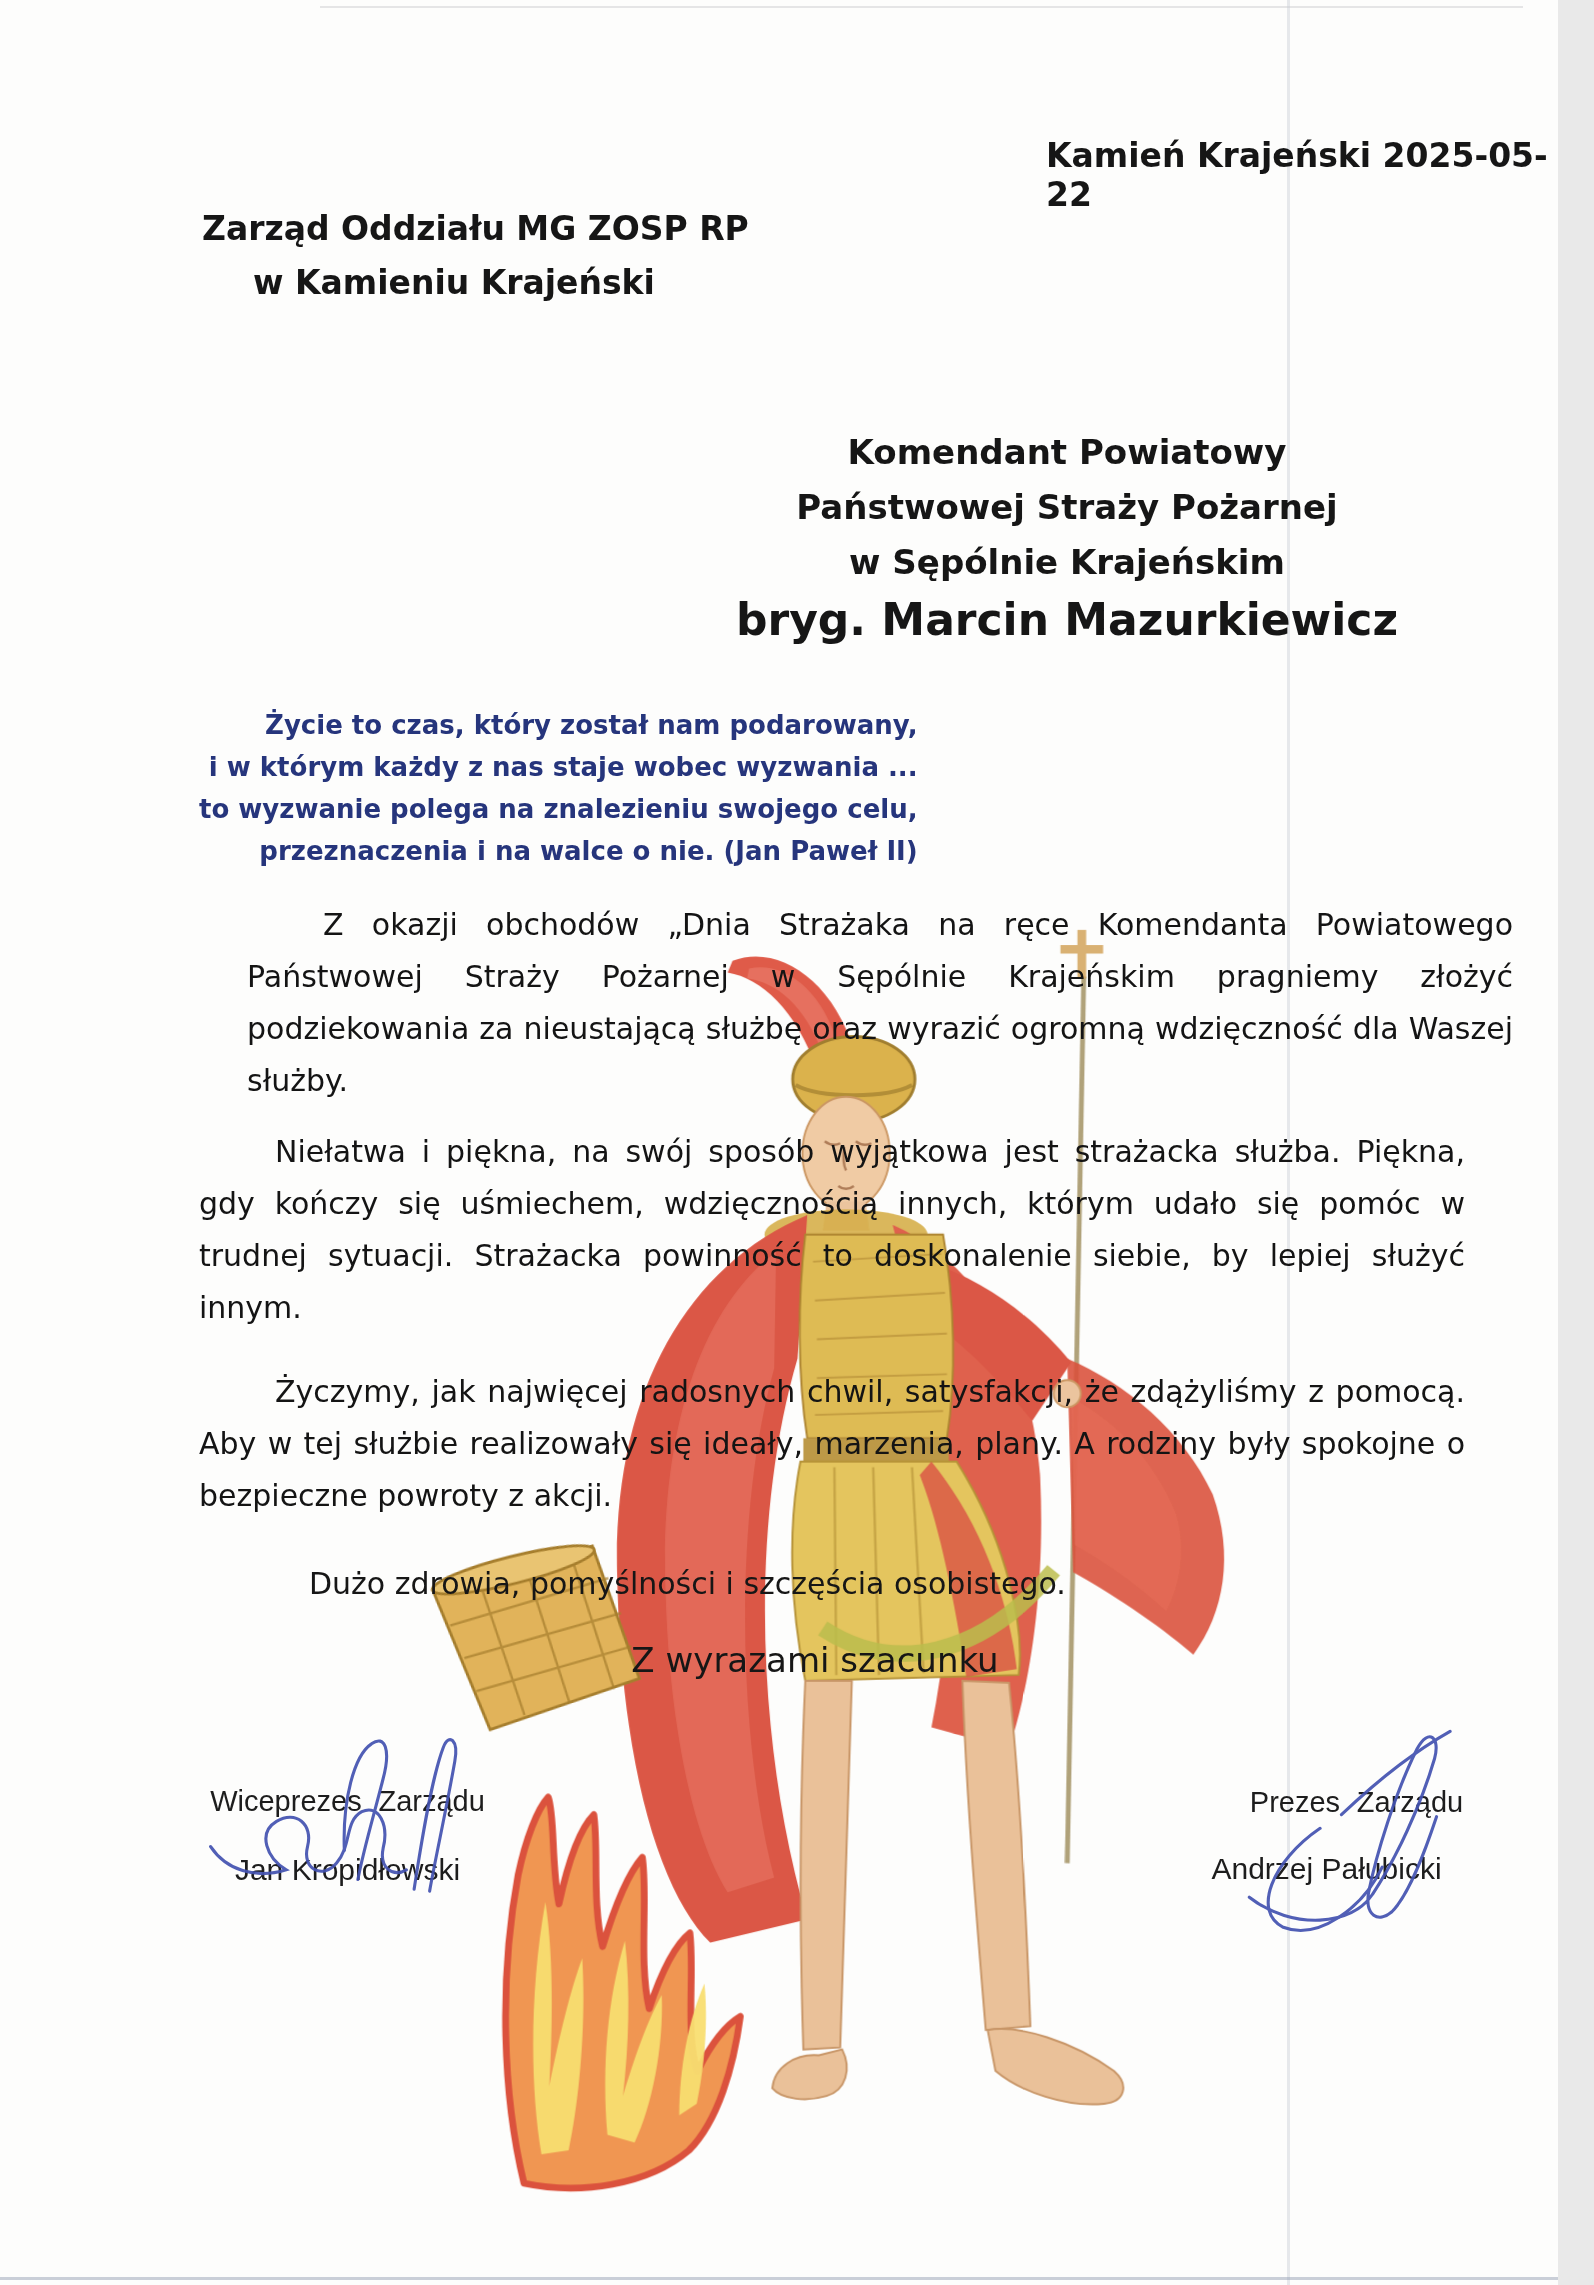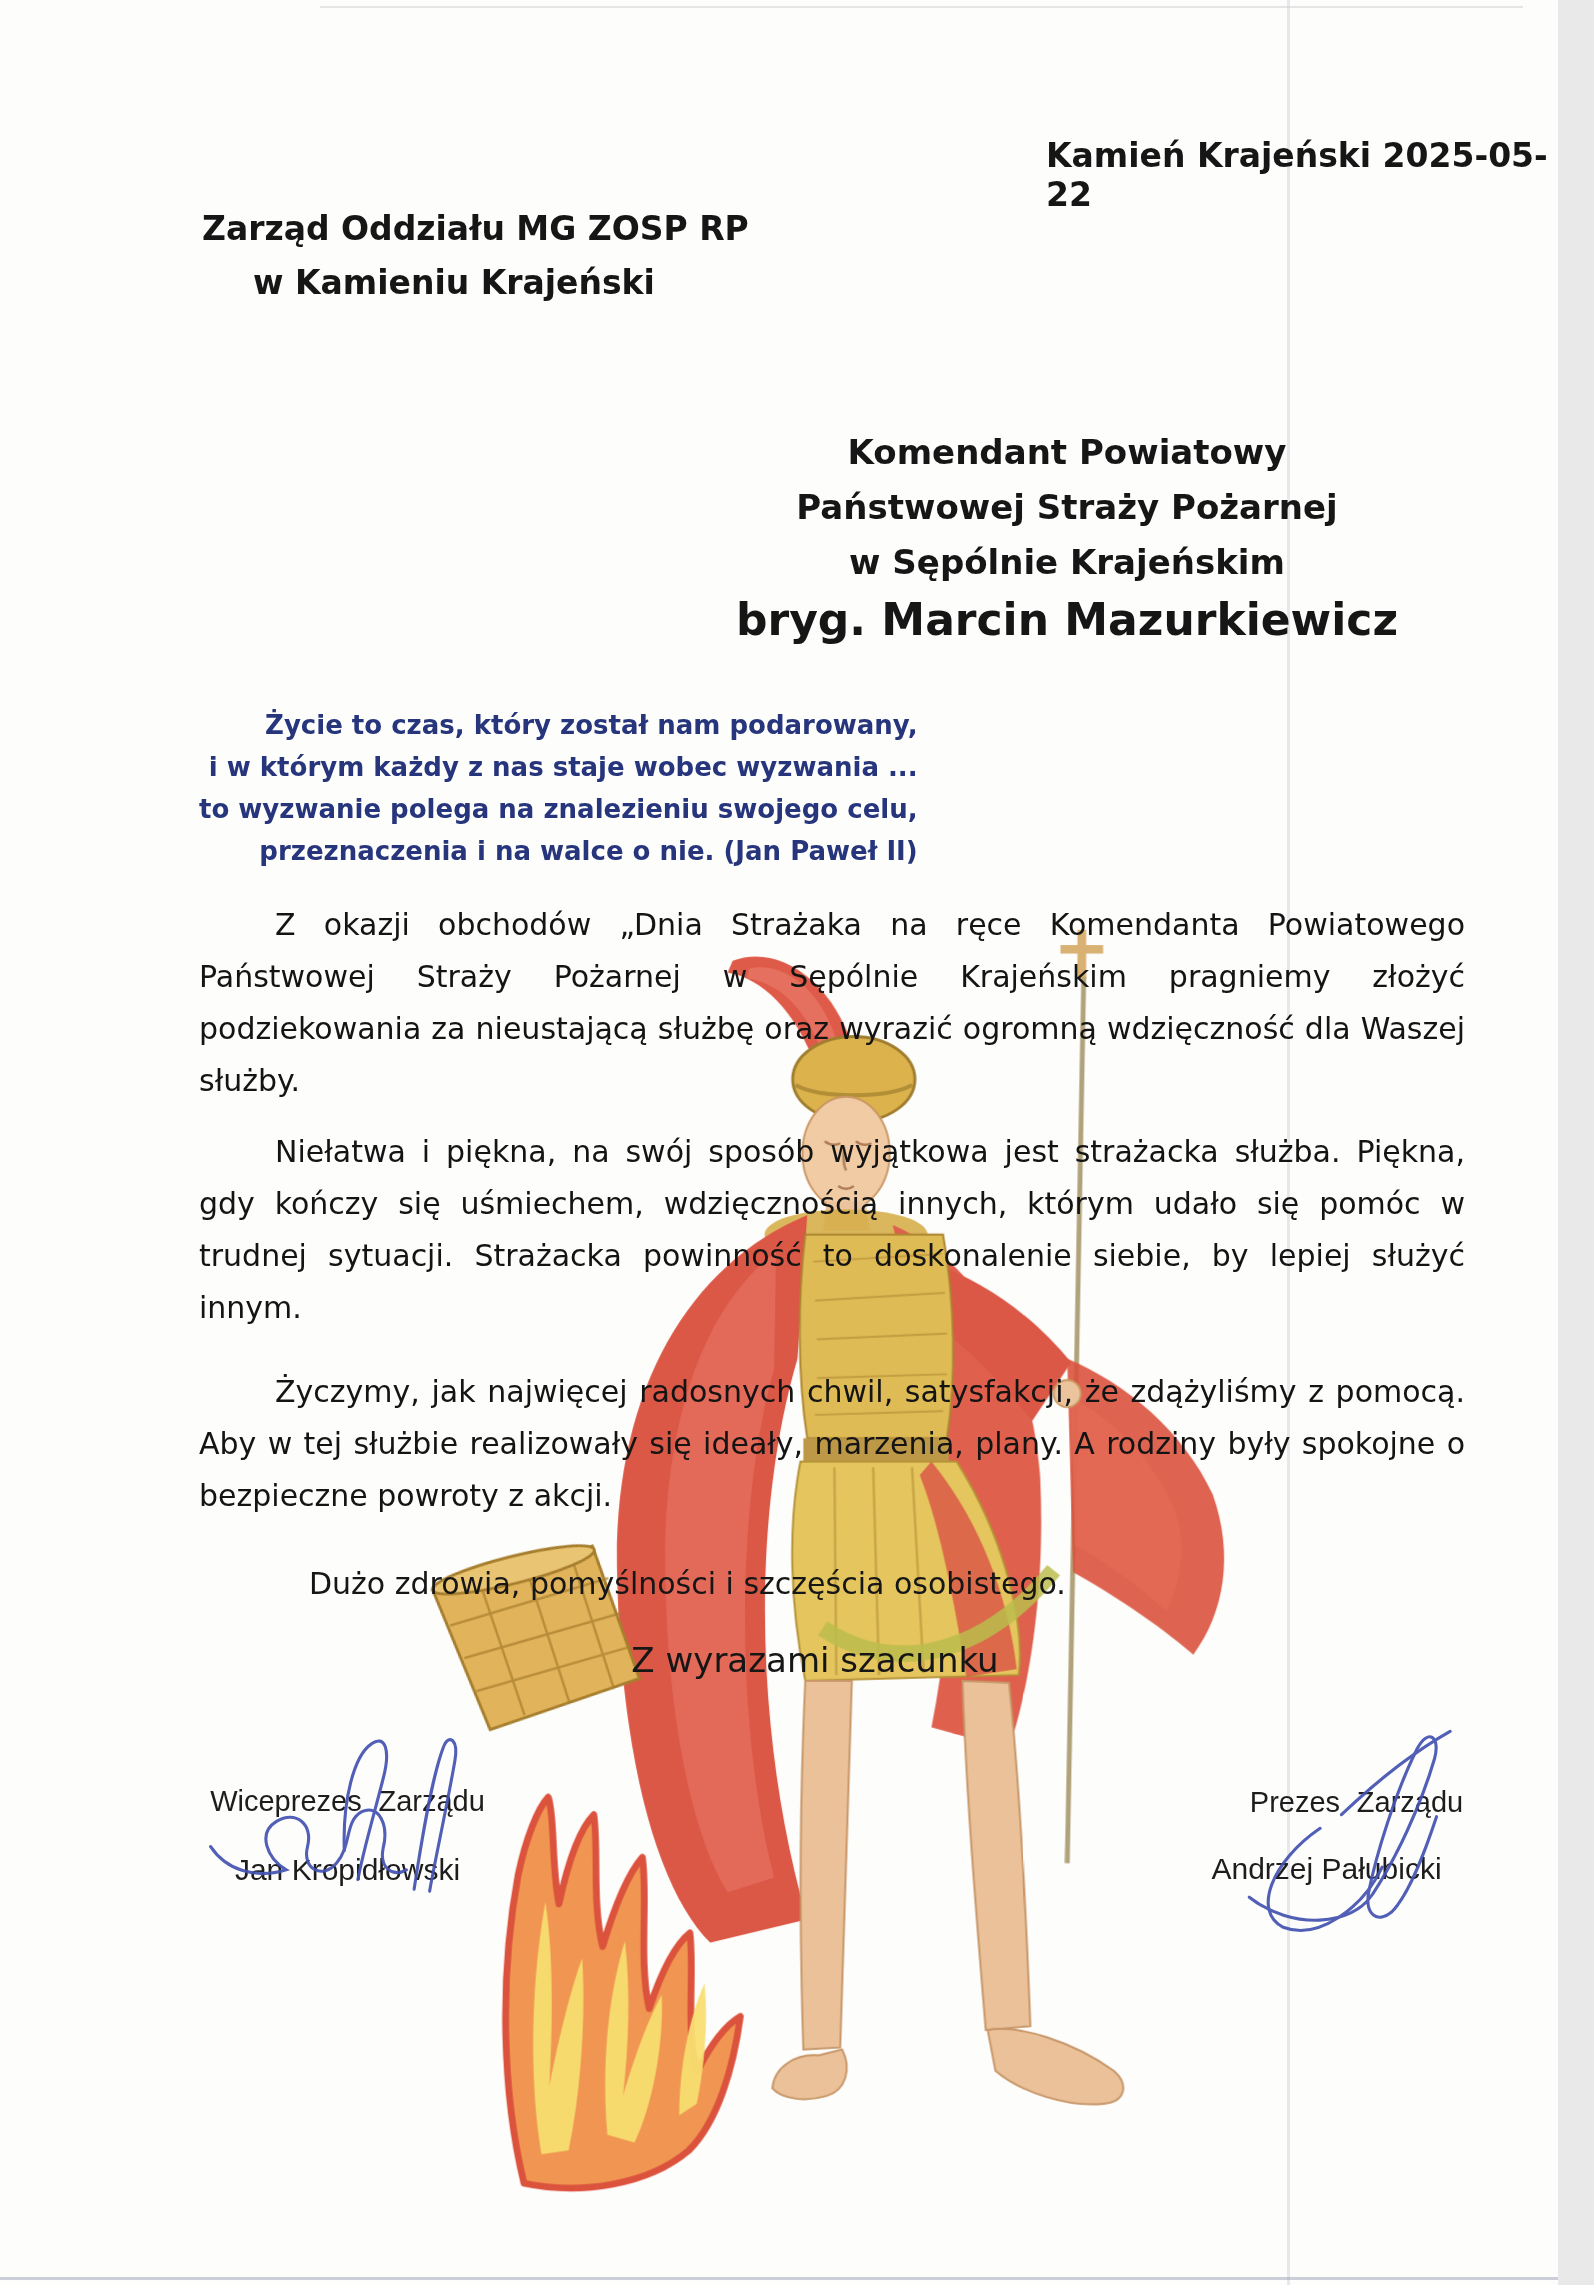--- a/index.html
+++ b/index.html
@@ -22,21 +22,21 @@
   .abs{position:absolute;}
   .date{left:1046px;top:136px;font-size:33px;font-weight:bold;}
   .sender{left:202px;top:202px;font-size:33px;font-weight:bold;line-height:54px;}
   .sender .l2{margin-left:51px;}
   .recipient{left:679px;top:425px;width:776px;text-align:center;
     font-size:34px;font-weight:bold;line-height:55px;}
   .recipient .name{font-size:44px;line-height:60px;}
   .quote{left:199px;top:704px;font-size:26px;font-weight:bold;line-height:42px;text-align:right;}
   .para{left:199px;width:1266px;font-size:30px;line-height:52px;
     text-align:justify;text-indent:76px;color:#141414;}
-  .p1{top:899px;} .p2{top:1126px;} .p3{top:1366px;}
+  .p1{top:899px;margin-left:48px;} .p2{top:1126px;} .p3{top:1366px;}
   .closing{left:309px;top:1566px;font-size:30px;}
   .valediction{left:611px;top:1640px;width:408px;text-align:center;font-size:34px;}
   .sig{font-family:"Liberation Sans", sans-serif;color:#1d1d1d;text-align:center;}
   .sig-left-title{left:209px;top:1785px;width:277px;font-size:29px;word-spacing:8.7px;}
   .sig-left-name{left:209px;top:1853px;width:277px;font-size:30px;}
   .sig-right-title{left:1233px;top:1786px;width:247px;font-size:29px;word-spacing:8.7px;}
   .sig-right-name{left:1203px;top:1852px;width:247px;font-size:30px;}
   .ink{position:absolute;pointer-events:none;}
   .watermark{position:absolute;left:388px;top:893px;width:854px;height:1300px;z-index:0;}
   .text-layer{position:absolute;inset:0;z-index:1;}

